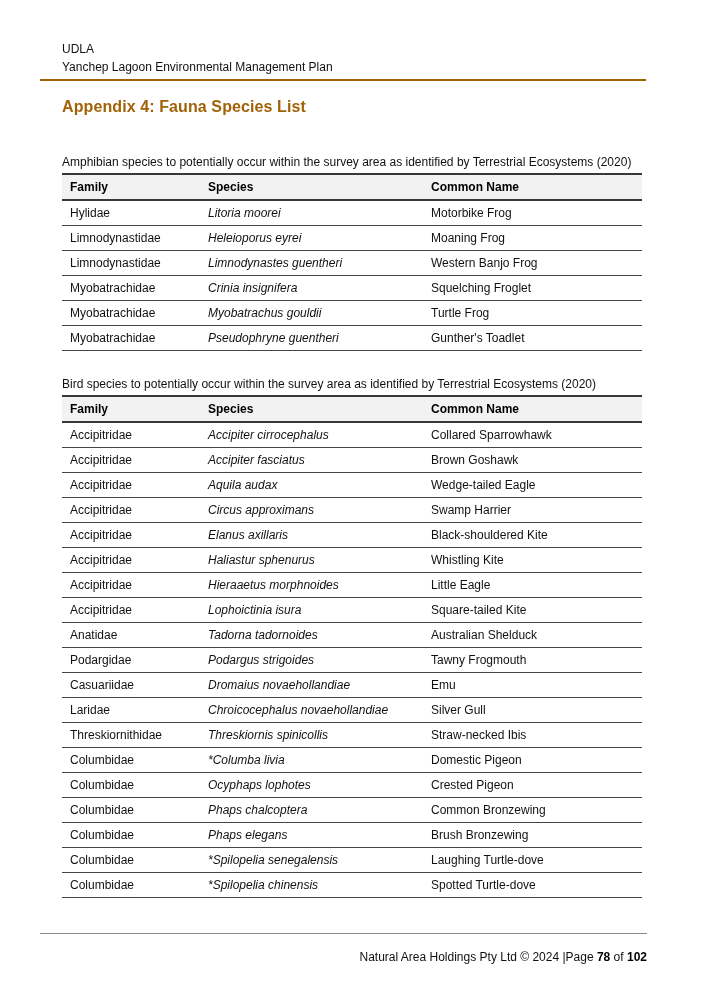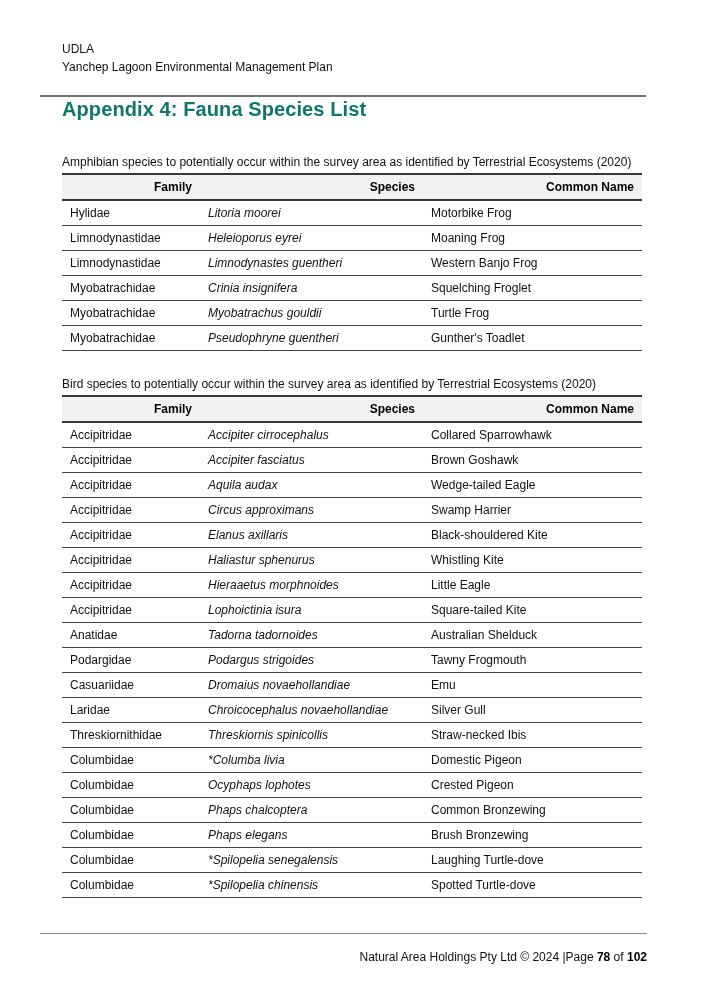--- a/index.html
+++ b/index.html
@@ -9,32 +9,32 @@
     font-family:"Liberation Sans", sans-serif;
     color:#1a1a1a;
     position:relative;
     overflow:hidden;
   }
   .page { position:absolute; inset:0; background:#ffffff; }
 
   
   .doc-header {
     position:absolute; left:40px; top:40px; width:606px;
-    border-bottom:2px solid #737373;
-    padding-bottom:19px;
+    border-bottom:2px solid #a16207;
+    padding-bottom:3px;
   }
   .doc-header .hline {
     margin-left:22px;
     font-size:12px; line-height:18px; color:#111;
   }
 
   
   .appendix-title {
     position:absolute; left:62px; top:98px;
-    font-size:20px; font-weight:bold; color:#0f766e;
+    font-size:16px; font-weight:bold; color:#a16207;
     letter-spacing:0.1px;
     text-align:center;
   }
 
   
   .section-intro {
     position:absolute; left:62px;
     font-size:12px; line-height:15px; color:#111;
   }
   #intro-amphibian { top:155px; }
@@ -46,21 +46,21 @@
     border-collapse:collapse; table-layout:fixed;
     font-size:12px;
   }
   #table-amphibian { top:173px; }
   #table-bird { top:395px; }
   table.species-table col.c1 { width:138px; }
   table.species-table col.c2 { width:223px; }
   table.species-table col.c3 { width:219px; }
   table.species-table thead th {
     background:#f2f2f2;
-    text-align:right; font-weight:bold; color:#000;
+    text-align:left; font-weight:bold; color:#000;
     padding:5px 8px; line-height:14px;
     border-top:2px solid #383838;
     border-bottom:2px solid #383838;
   }
   table.species-table tbody td {
     padding:5px 8px; line-height:14px; color:#111;
     border-bottom:1.4px solid #444444;
     overflow:hidden; white-space:nowrap;
   }
   table.species-table tbody td:nth-child(2) { font-style:italic; }

